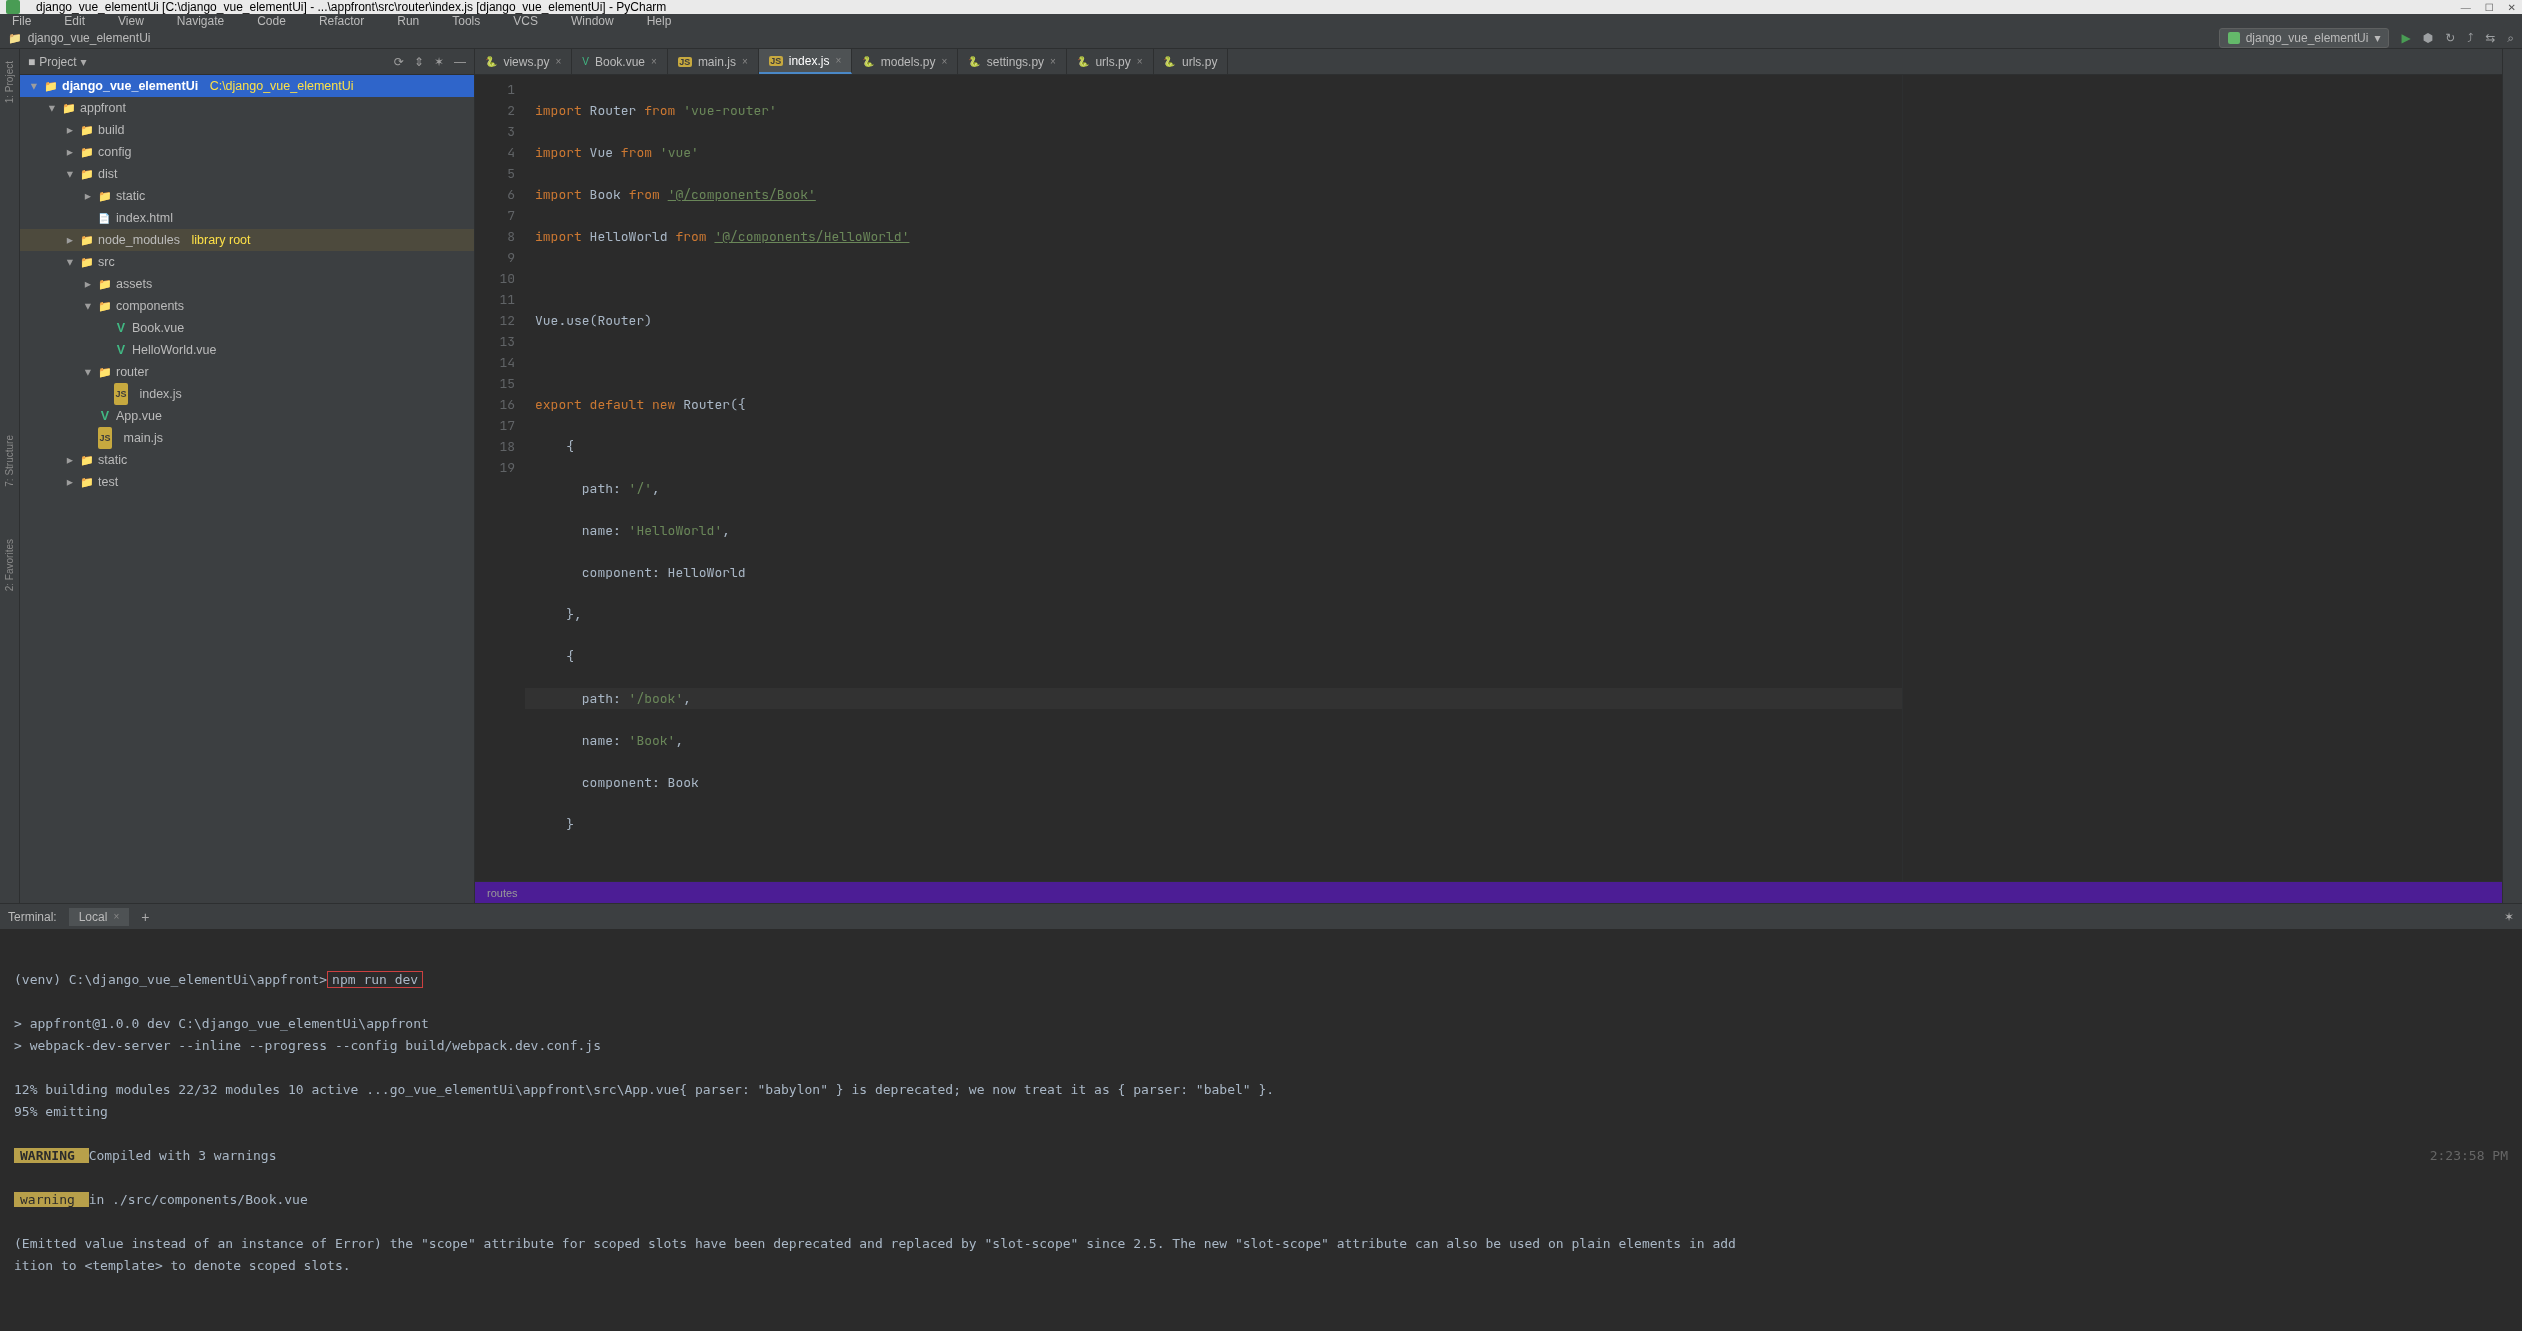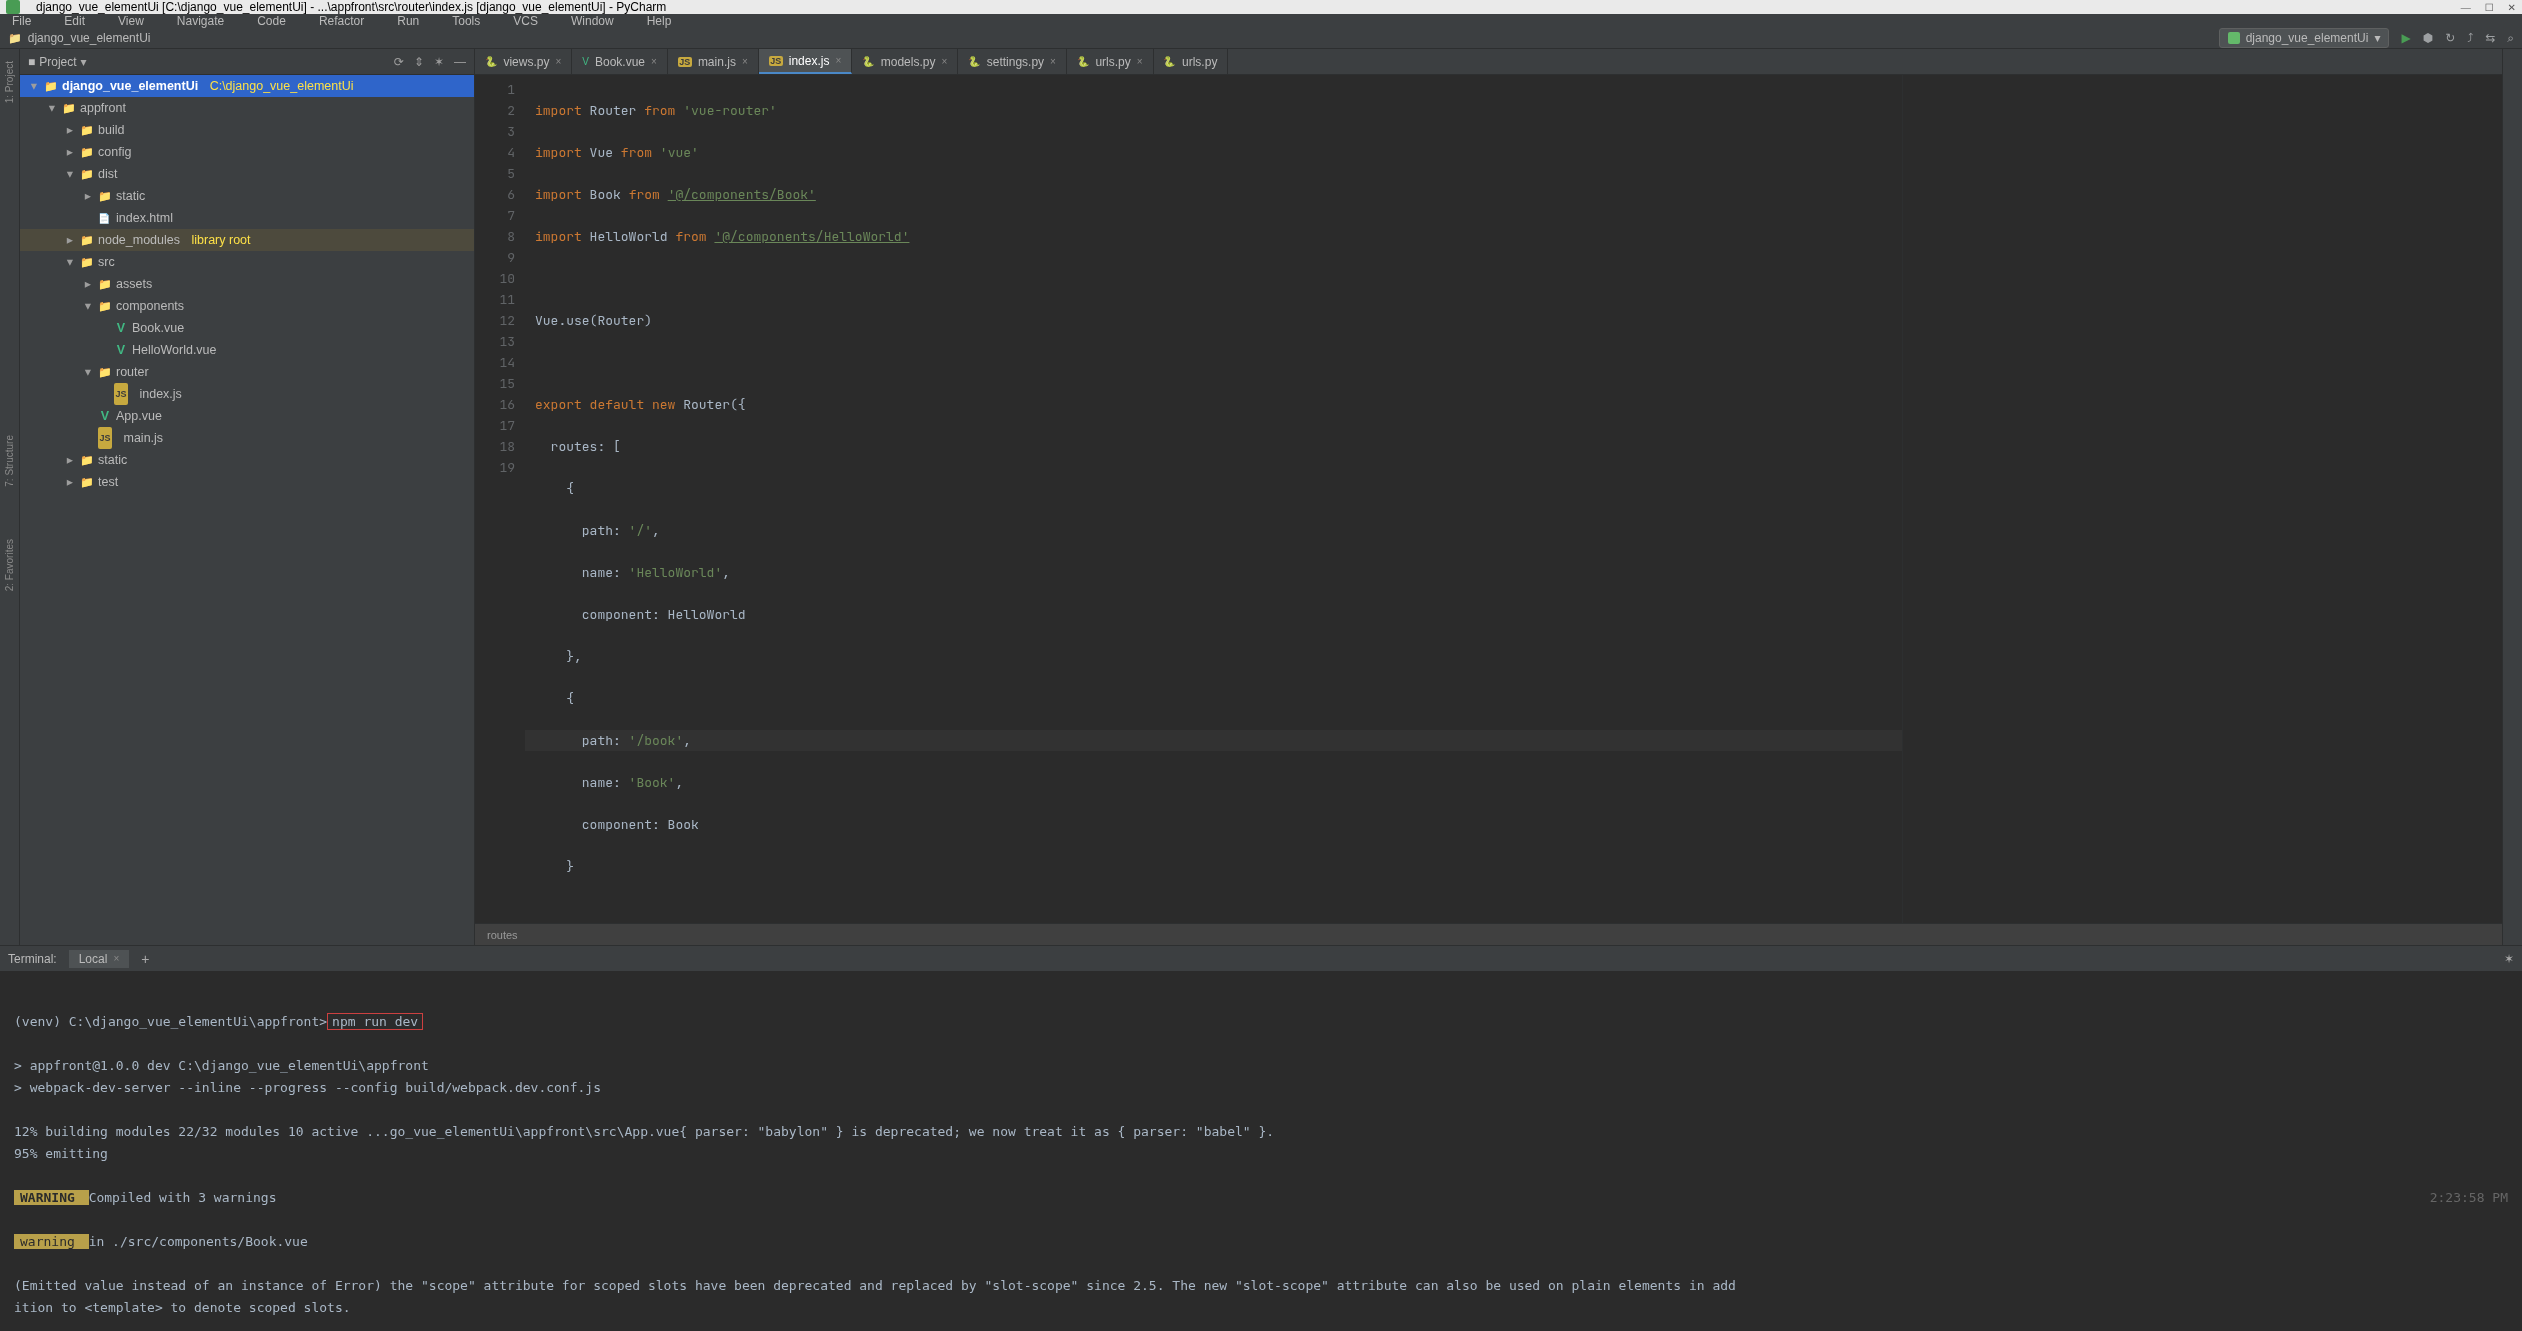--- a/index.html
+++ b/index.html
@@ -51,21 +51,21 @@
 .editor { flex: 1; display:flex; font-family: "Consolas","JetBrains Mono",monospace; font-size: 13px; line-height: 21px; overflow:hidden; }
 .gutter { width: 50px; text-align: right; color: #606366; padding: 4px 10px 4px 0; background: #2b2b2b; user-select:none; }
 .code { padding: 4px 0; white-space: pre; flex:1; position:relative; }
 .code .line { padding-left: 10px; height:21px; }
 .code .line.cur { background: #323232; }
 .kw { color: #cc7832; }
 .str { color: #6a8759; }
 .fn { color: #a9b7c6; }
 .ul { text-decoration: underline; }
 .editor-right { width: 600px; border-left: 1px solid #2d2f30; background: #2b2b2b; }
-.breadcrumb-bar { height: 22px; background: #404040; border-top:1px solid #2d2f30; display:flex; align-items:center; padding:0 12px; color:#999; font-size:11px;}
+.breadcrumb-bar { height: 22px; background: #4c1d95; border-top:1px solid #2d2f30; display:flex; align-items:center; padding:0 12px; color:#999; font-size:11px;}
 .terminal-tabbar { height: 26px; background: #3c3f41; border-top: 1px solid #2d2f30; display: flex; align-items: center; padding: 0 8px; gap: 12px; }
 .term-tab { background: #4e5254; padding: 2px 10px; border-radius: 0; display:flex; gap:6px; align-items:center; }
 .term-tab .close { color:#888; font-size:10px; }
 .term-plus { color:#aaa; font-size:14px; cursor:default; }
 .term-gear { margin-left:auto; color:#aaa; }
 .terminal { flex: 1; background: #2b2b2b; font-family: "Consolas",monospace; font-size: 13px; line-height: 22px; padding: 18px 14px; overflow: auto; color: #a9b7c6; }
 .terminal .redbox { border: 1px solid #cc4040; padding: 0 4px; }
 .terminal .warnbadge { background: #b8a04a; color: #2b2b2b; padding: 0 6px; font-weight:bold; }
 .terminal .warnbadge2 { background: #b8a04a; color: #2b2b2b; padding: 0 6px; }
 .terminal .time { float: right; color: #666; }
@@ -291,21 +291,20 @@
         </div>
         <div class="code">
 <div class="line"><span class="kw">import</span><span class="fn"> Router </span><span class="kw">from </span><span class="str">'vue-router'</span></div>
 <div class="line"><span class="kw">import</span><span class="fn"> Vue </span><span class="kw">from </span><span class="str">'vue'</span></div>
 <div class="line"><span class="kw">import</span><span class="fn"> Book </span><span class="kw">from </span><span class="str ul">'@/components/Book'</span></div>
 <div class="line"><span class="kw">import</span><span class="fn"> HelloWorld </span><span class="kw">from </span><span class="str ul">'@/components/HelloWorld'</span></div>
 <div class="line"></div>
 <div class="line"><span class="fn">Vue.use(Router)</span></div>
 <div class="line"></div>
 <div class="line"><span class="kw">export default new</span><span class="fn"> Router({</span></div>
-<div class="line"><span class="fn">  routes: [</span></div>
 <div class="line"><span class="fn">    {</span></div>
 <div class="line"><span class="fn">      path: </span><span class="str">'/'</span><span class="fn">,</span></div>
 <div class="line"><span class="fn">      name: </span><span class="str">'HelloWorld'</span><span class="fn">,</span></div>
 <div class="line"><span class="fn">      component: HelloWorld</span></div>
 <div class="line"><span class="fn">    },</span></div>
 <div class="line"><span class="fn">    {</span></div>
 <div class="line cur"><span class="fn">      path: </span><span class="str">'/book'</span><span class="fn">,</span></div>
 <div class="line"><span class="fn">      name: </span><span class="str">'Book'</span><span class="fn">,</span></div>
 <div class="line"><span class="fn">      component: Book</span></div>
 <div class="line"><span class="fn">    }</span></div>

